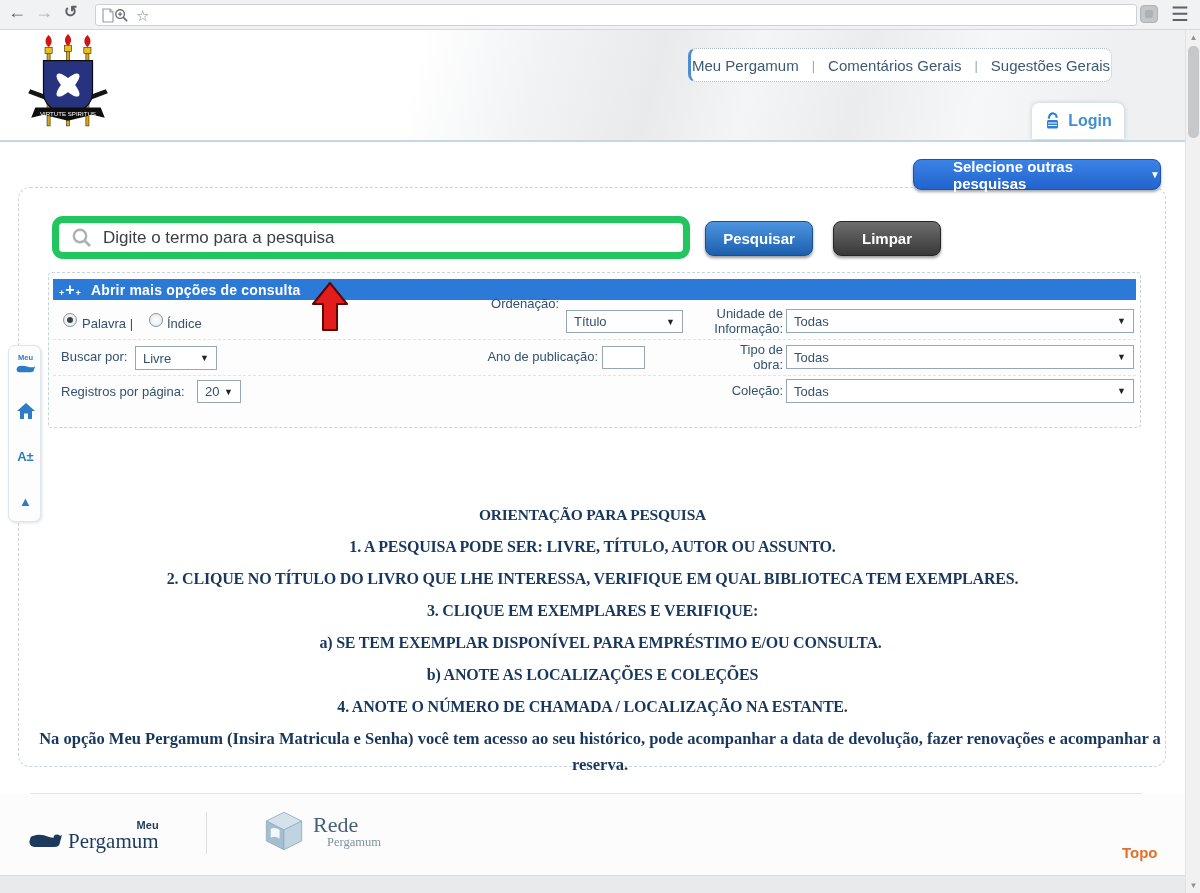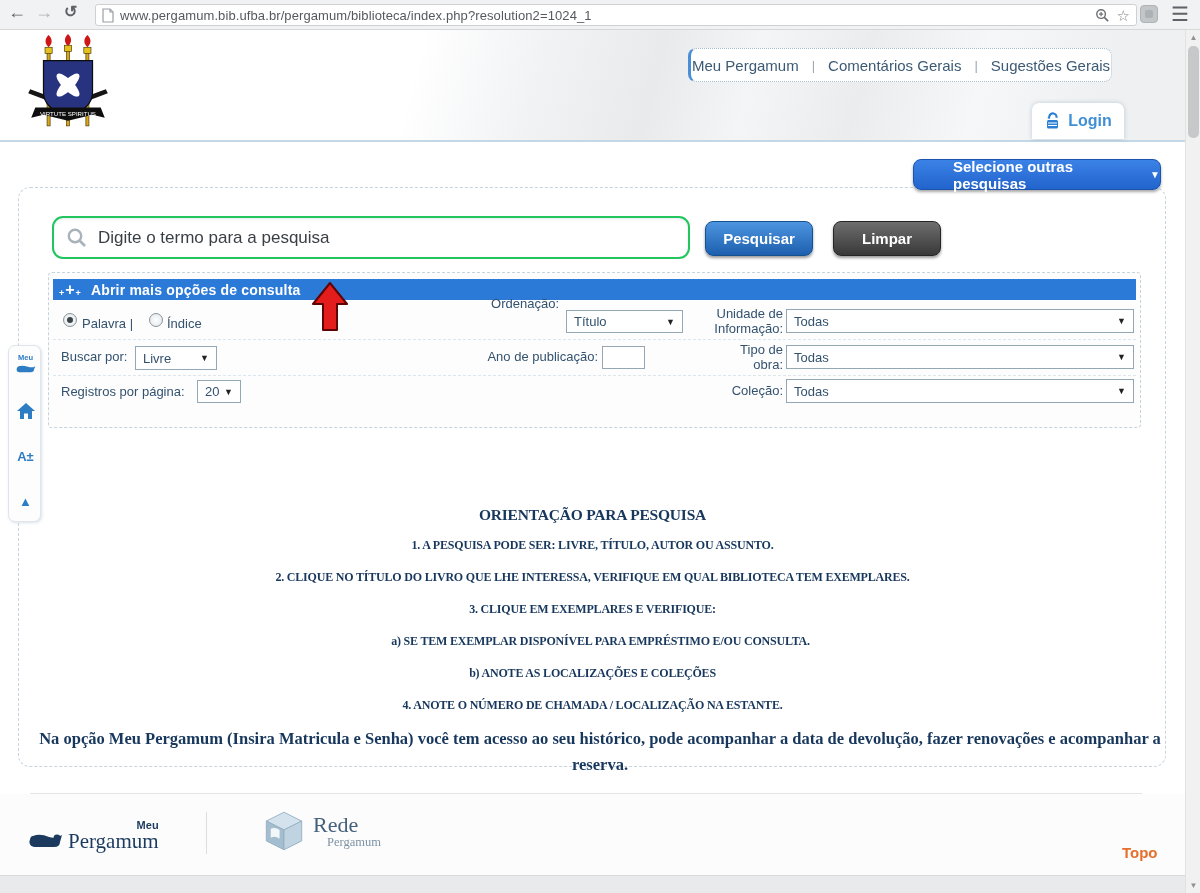--- a/index.html
+++ b/index.html
@@ -51,21 +51,21 @@
     background:#fff; padding:0 8px; z-index:3; }
   .outer-fieldset { position:absolute; left:18px; top:187px; width:1148px; height:580px;
     border:1px dashed #c8d4dd; border-radius:12px; z-index:1; }
   .other-search-btn { position:absolute; left:913px; top:159px; width:248px; height:31px; z-index:4;
     background:linear-gradient(#3b82e6,#2264cd); border:1px solid #1b53ad; border-radius:8px;
     color:#fff; font-weight:bold; font-size:15px; display:flex; align-items:center; justify-content:center;
     gap:10px; box-shadow:0 2px 3px rgba(0,0,0,.35); cursor:pointer;padding-left:39px; }
   .other-search-btn .caret { font-size:10px; }
 
   .search-input-wrap { position:absolute; left:52px; top:216px; width:638px; height:43px; z-index:3;
-    background:#fff; border:2px solid #22c55e; border-radius:11px;
+    background:#fff; border:7px solid #22c55e; border-radius:11px;
     box-shadow:inset 0 1px 3px rgba(150,170,190,.25); display:flex; align-items:center; }
   .search-input { border:none; outline:none; flex:1; font-size:17px; color:#222;
     font-family:"Liberation Sans",sans-serif; margin-left:10px; background:transparent; }
   .search-input::placeholder { color:#3a3f45; opacity:1; }
   .btn { position:absolute; height:35px; border-radius:8px; color:#fff; font-weight:bold; font-size:15px;
     display:flex; align-items:center; justify-content:center; cursor:pointer; z-index:3;
     box-shadow:0 2px 3px rgba(0,0,0,.4); }
   .btn-search { left:705px; top:221px; width:108px;
     background:linear-gradient(#4d95e0,#1c5fae); border:1px solid #15508f; }
   .btn-clear { left:833px; top:221px; width:108px;
@@ -98,21 +98,21 @@
   .side-tools { position:absolute; left:8px; top:345px; width:33px; height:177px; background:#fdfdfd;
     border:1px solid #dfe5ea; border-radius:7px; box-shadow:1px 1px 3px rgba(140,160,180,.3); z-index:6; }
   .tool { position:absolute; left:0; width:33px; text-align:center; color:#2e7cc3; cursor:pointer; }
   .tool-meu-label { font-size:7.5px; font-weight:bold; color:#2e7cc3; display:block; line-height:8px; }
   .tool-fontsize { font-size:13px; font-weight:bold; }
   .tool-top { font-size:13px; }
 
   
   .orientation { position:absolute; left:0; top:0; width:1185px; text-align:center;
     font-family:"Liberation Serif", serif; font-weight:bold; color:#17375c; z-index:2; }
-  .o-line { position:absolute; left:0; width:1185px; font-size:12px; letter-spacing:-.2px; }
+  .o-line { position:absolute; left:0; width:1185px; font-size:16px; letter-spacing:-.2px; }
   .o-note { position:absolute; left:20px; top:726px; width:1160px; font-size:16.5px; line-height:1.55; }
 
   
   .footer-sep { position:absolute; left:30px; top:793px; width:1112px; border-top:1px solid #e3e5e7; }
   .footer { position:absolute; left:0; top:794px; width:1185px; height:81px; background:#fcfcfd; }
   .logo-meu { position:absolute; left:28px; top:26px; display:flex; align-items:flex-end; gap:6px; cursor:pointer; }
   .logo-meu-text { display:flex; flex-direction:column; align-items:flex-end; line-height:1; }
   .logo-meu-top { font-size:11px; font-weight:bold; color:#1b3a5e; font-family:"Liberation Sans",sans-serif; }
   .logo-meu-name { font-size:21px; color:#1b3a5e; font-family:"Liberation Serif",serif; }
   .footer-div { position:absolute; left:206px; top:18px; width:1px; height:42px; background:#dcdee0; }
@@ -131,21 +131,20 @@
 
   <div class="browser-bar">
     <span class="nav-ico" style="left:8px;">←</span>
     <span class="nav-ico dis" style="left:35px;">→</span>
     <span class="nav-ico" style="left:64px; font-size:16px;">↺</span>
     <div class="url-bar">
       <svg class="page-ico" width="12" height="15" viewBox="0 0 12 15">
         <path d="M1 1 h7 l3 3 v10 h-10 z" fill="#fff" stroke="#9aa0a6" stroke-width="1.2"></path>
         <path d="M8 1 v3 h3" fill="none" stroke="#9aa0a6" stroke-width="1.2"></path>
       </svg>
-      <span class="url-text">www.pergamum.bib.ufba.br/pergamum/biblioteca/index.php?resolution2=1024_1</span>
       <span class="urlbar-right">
         <svg width="15" height="15" viewBox="0 0 16 16">
           <circle cx="6.5" cy="6.5" r="4.6" fill="none" stroke="#6b7075" stroke-width="1.5"></circle>
           <line x1="4.3" y1="6.5" x2="8.7" y2="6.5" stroke="#6b7075" stroke-width="1.3"></line>
           <line x1="6.5" y1="4.3" x2="6.5" y2="8.7" stroke="#6b7075" stroke-width="1.3"></line>
           <line x1="10" y1="10" x2="14" y2="14" stroke="#6b7075" stroke-width="1.8"></line>
         </svg>
         <span style="font-size:15px;color:#82878c;line-height:15px;">☆</span>
       </span>
     </div>

